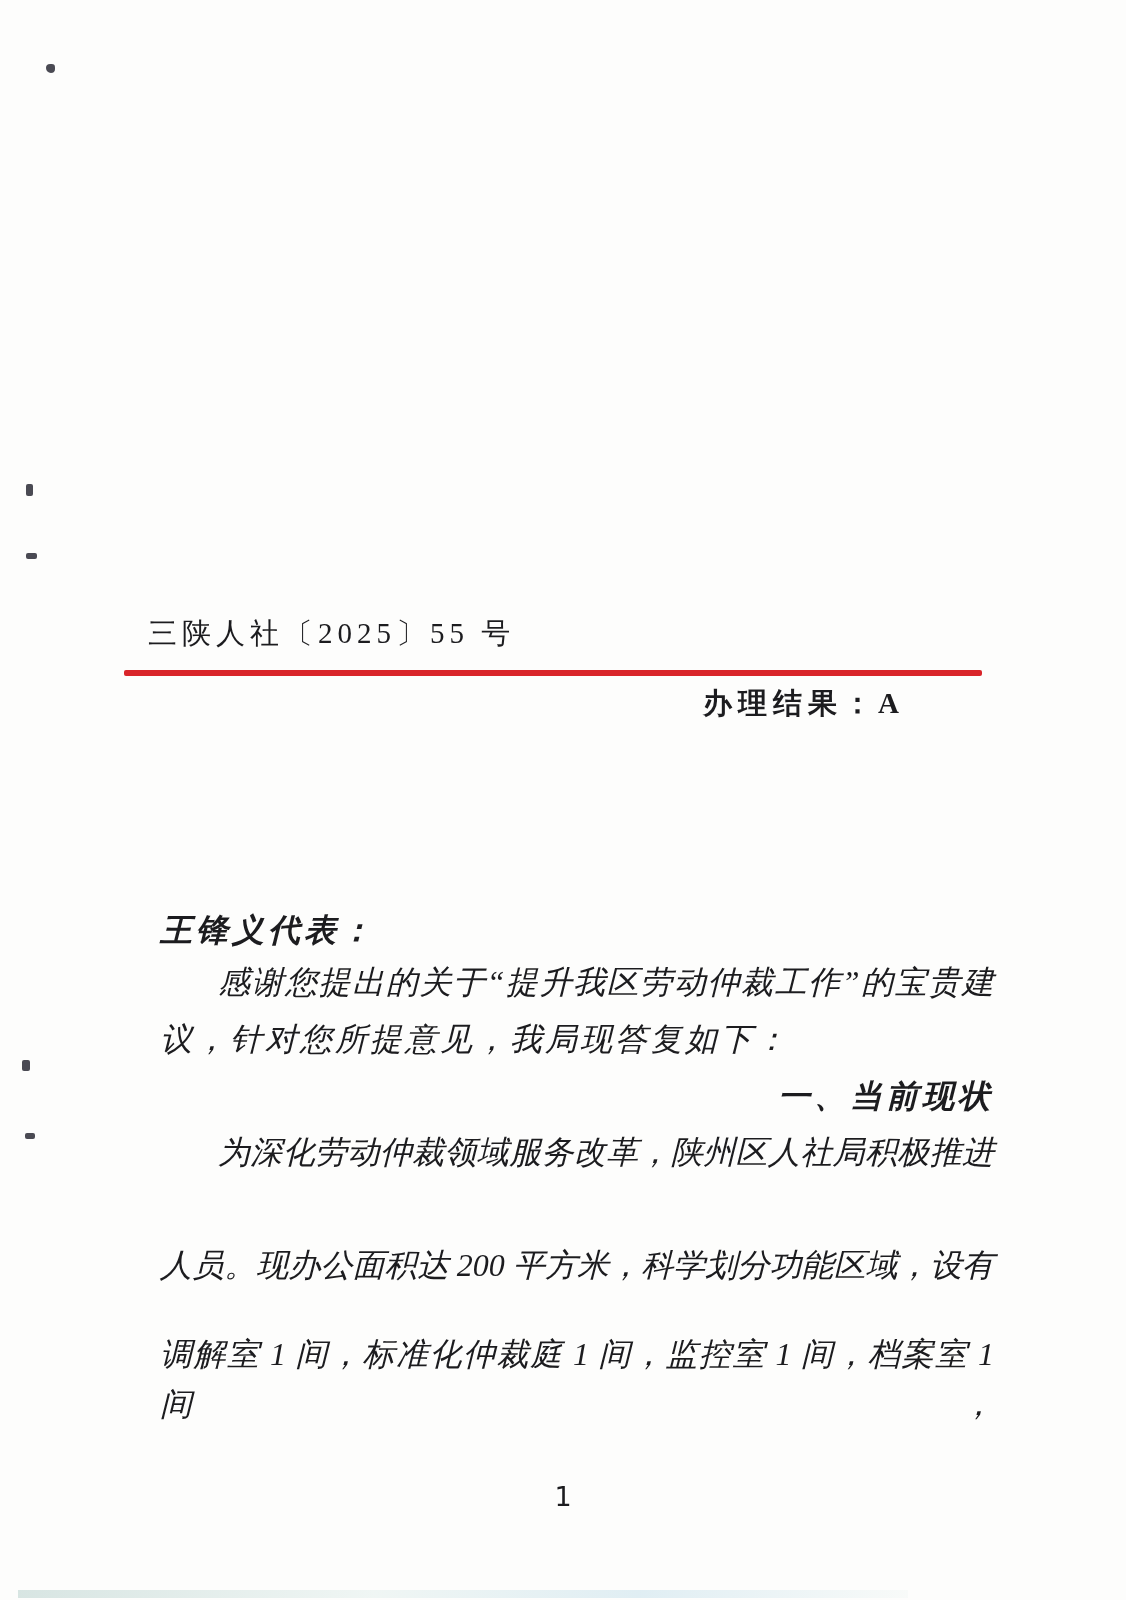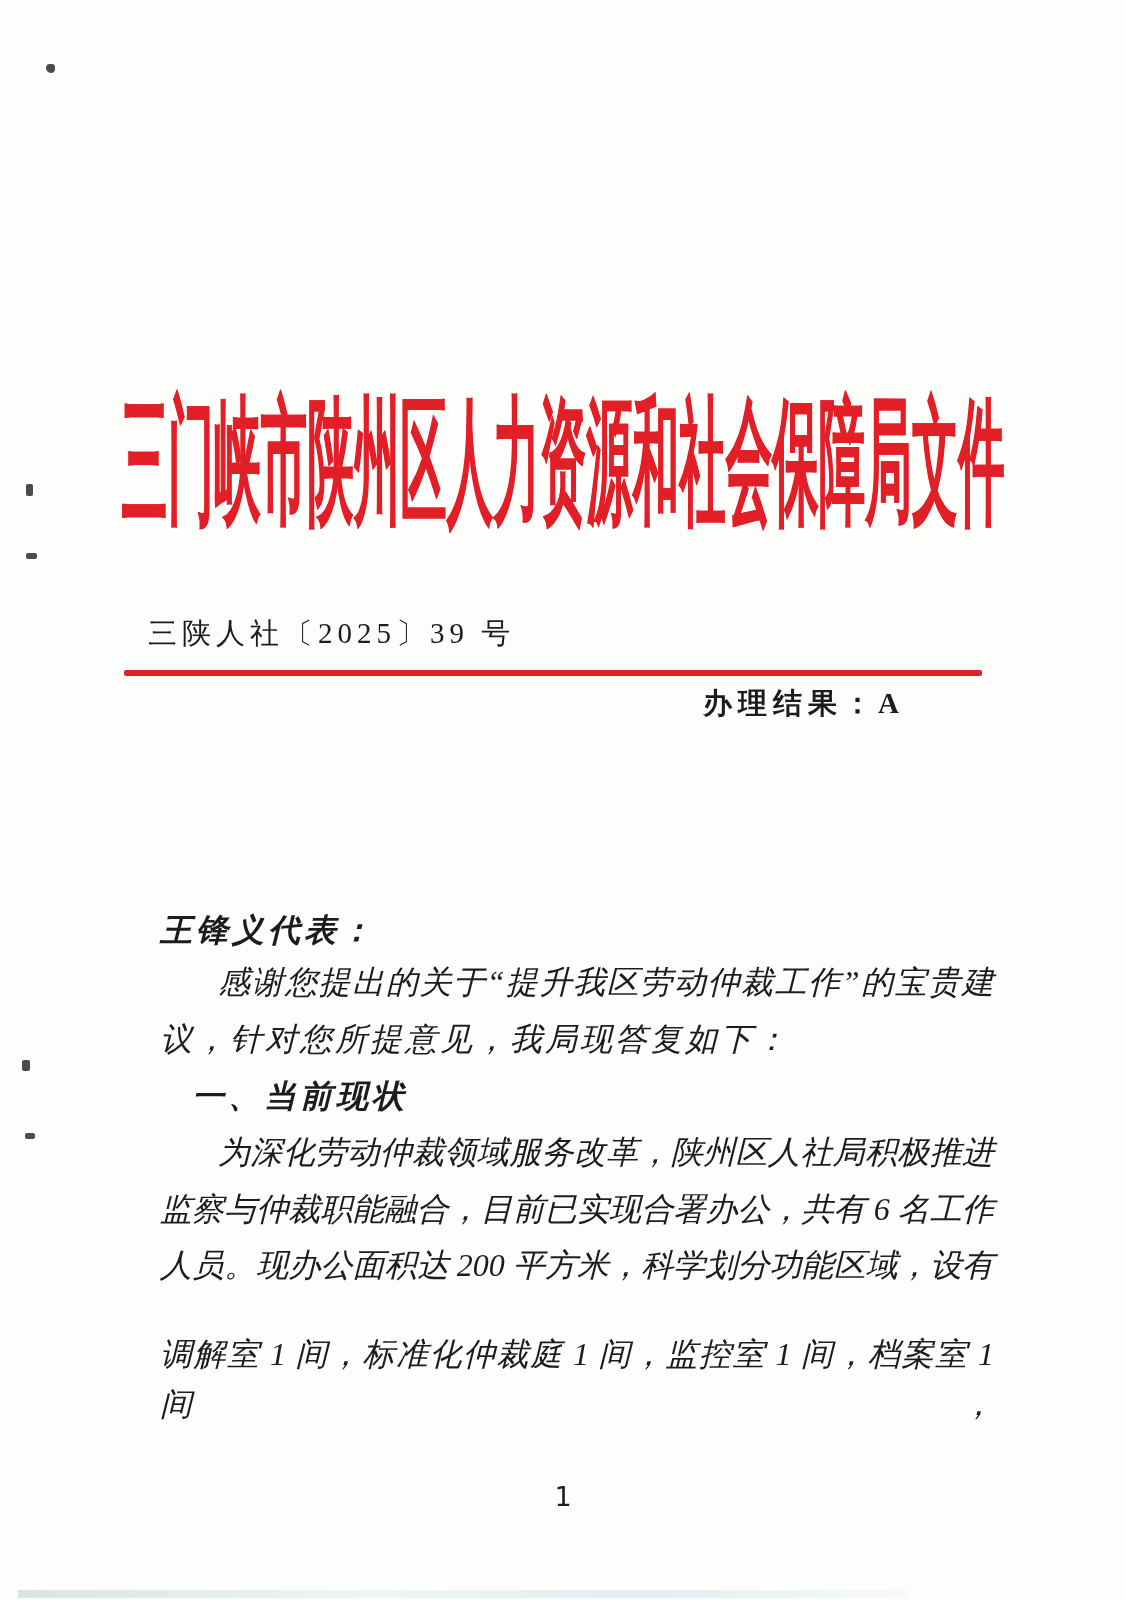--- a/index.html
+++ b/index.html
@@ -146,43 +146,39 @@
 <body>
 
 <div class="page">
 
   <div class="speck s1"></div>
   <div class="speck s2"></div>
   <div class="speck s3"></div>
   <div class="speck s4"></div>
   <div class="speck s5"></div>
 
-  <div class="org-title-wrap">
-    <div class="org-title">三门峡市陕州区人力资源和社会保障局文件</div>
-  </div>
 
-  <div class="doc-number">三陕人社〔2025〕39 号</div>
+  <div class="doc-number">三陕人社〔2025〕55 号</div>
 
 
   <div class="red-rule"></div>
 
   <div class="result"><span>办理结果：</span><span>A</span></div>
 
 
   <div class="bline bold" style="top:905px;">王锋义代表：</div>
 
   <div class="bline" style="top:1014px;">议，针对您所提意见，我局现答复如下：</div>
 
   <div class="bline just indent" style="top:957px;">感谢您提出的关于“提升我区劳动仲裁工作”的宝贵建</div>
 
-  <div class="bline bold" style="top:1071px; padding-left:32px;">一、当前现状</div>
+  <div class="bline bold" style="top:1071px; padding-left:32px;text-align:right;">一、当前现状</div>
 
   <div class="bline just indent" style="top:1127px;">为深化劳动仲裁领域服务改革，陕州区人社局积极推进</div>
 
-  <div class="bline just" style="top:1184px;">监察与仲裁职能融合，目前已实现合署办公，共有 6 名工作</div>
 
   <div class="bline just" style="top:1240px;">人员。现办公面积达 200 平方米，科学划分功能区域，设有</div>
 
   <div class="bline just" style="top:1297px;margin-top:32px;">调解室 1 间，标准化仲裁庭 1 间，监控室 1 间，档案室 1 间，</div>
 
 
   <div class="page-number">1</div>
 
   <div class="bottom-smudge"></div>
 

